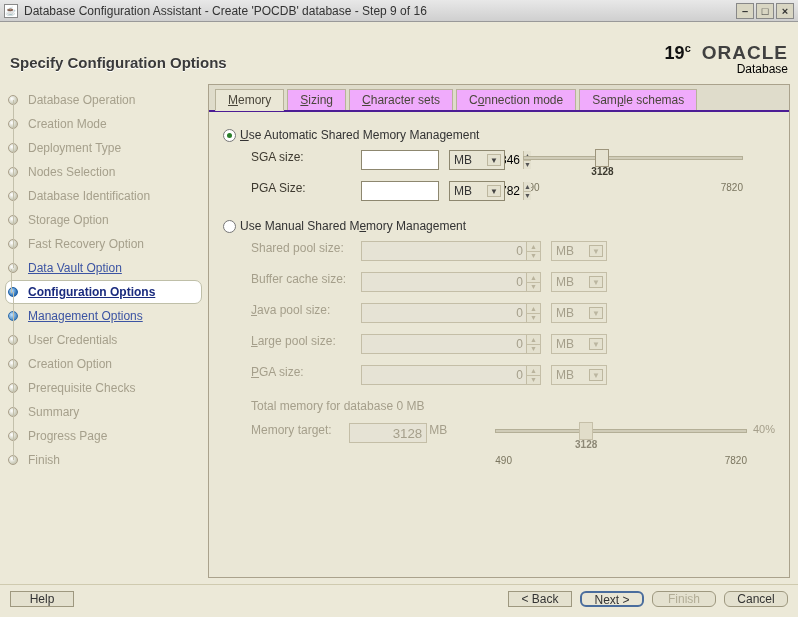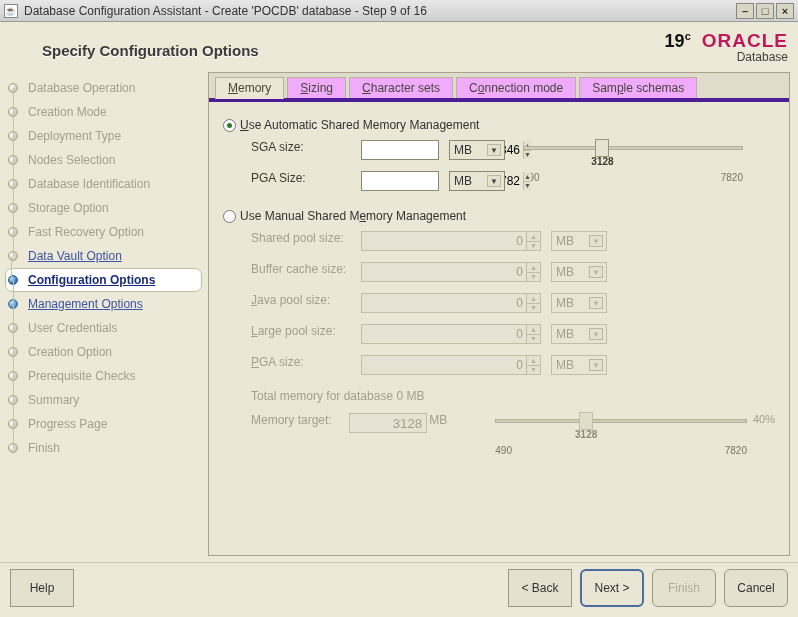--- a/index.html
+++ b/index.html
@@ -49,22 +49,21 @@
   .app {
     background: #ece9d8;
     height: calc(617px - 22px);
     display: flex;
     flex-direction: column;
   }
 
   .header-row {
     display: flex;
     align-items: flex-start;
-    padding: 8px 10px 0 10px;
-    margin-left: 32px;
+    padding: 20px 10px 0 10px;
   }
   .page-title {
     font-size: 15px;
     font-weight: bold;
     color: #3a3a3a;
     text-shadow: 0 1px 0 #fff;
     padding-top: 12px;
   }
   .brand {
     margin-left: auto;
@@ -74,29 +73,29 @@
   .brand .line1 {
     font-size: 18px;
     font-weight: bold;
     color: #111;
   }
   .brand .line1 sup {
     font-size: 11px;
     vertical-align: super;
   }
   .brand .oracle {
-    color: #be185d;
+    color: #404040;
     font-size: 19px;
     font-weight: bold;
     letter-spacing: 1px;
     margin-left: 6px;
   }
   .brand .line2 {
     font-size: 12px;
-    color: #404040;
+    color: #000000;
     margin-top: -1px;
   }
 
   .content-wrap {
     flex: 1;
     display: flex;
     padding: 8px 0 0 0;
     overflow: hidden;
   }
 
@@ -163,21 +162,21 @@
     border: 1px solid #aaa28c;
     background: #eae7d6;
     margin: 0 8px 6px 0;
     display: flex;
     flex-direction: column;
     overflow: hidden;
   }
   .tabs {
     display: flex;
     background: #dfdccb;
-    border-bottom: 4px solid #4c1d95;
+    border-bottom: 2px solid #4c1d95;
     padding: 4px 4px 0 6px;
   }
   .tab {
     padding: 3px 12px;
     margin-right: 3px;
     background: #f0abfc;
     border: 1px solid #b7b29a;
     border-bottom: none;
     color: #4a463b;
     cursor: pointer;
@@ -339,21 +338,21 @@
   }
 
   
   .footer {
     padding: 6px 10px 10px 10px;
     display:flex;
     align-items:center;
     border-top: 1px solid #cfcaaf;
   }
   .footer .btn {
-    height: 38px;
+    height: 16px;
     min-width: 64px;
     padding: 0 10px;
     background: #e4e1cf;
     border: 1px solid #9e987f;
     cursor: pointer;
     font-size: 12px;
     color:#333;
   }
   .footer .btn.primary { border: 2px solid #4a6d9d; background:#e9e6d5; }
   .footer .btn[disabled] { color:#b2ad96; cursor:default; }

